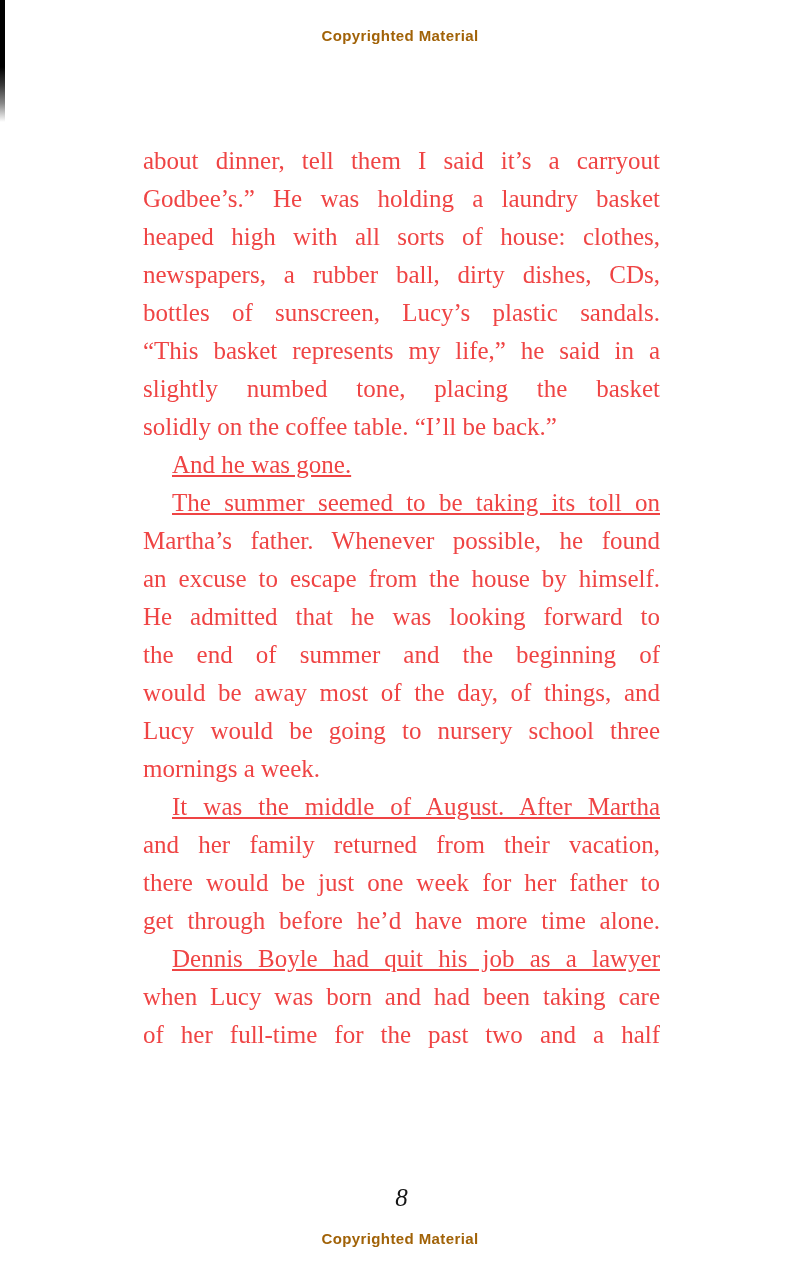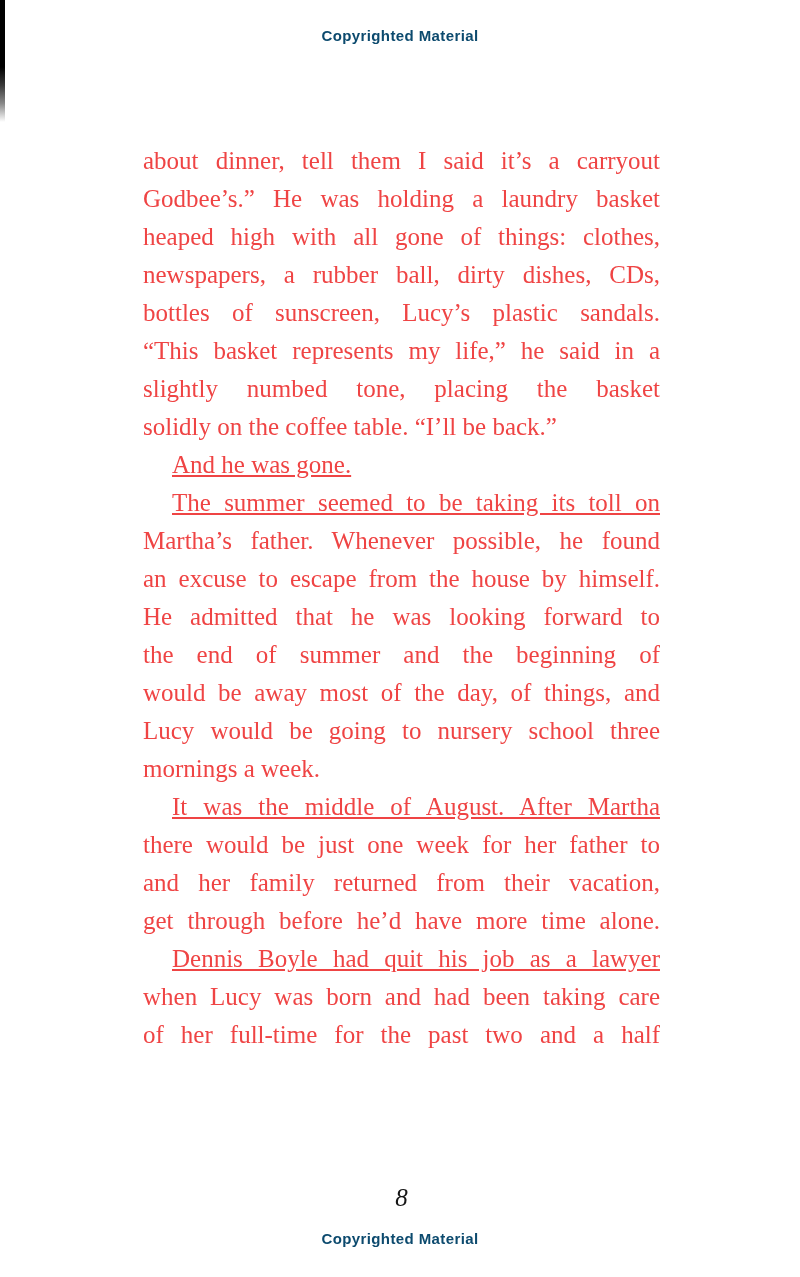--- a/index.html
+++ b/index.html
@@ -29,21 +29,21 @@
   .notice {
     position: absolute;
     left: 0;
     width: 800px;
     text-align: center;
     font-family: "Liberation Sans", sans-serif;
     font-weight: bold;
     font-size: 15px;
     line-height: 16px;
     letter-spacing: 0.4px;
-    color: #0c4a6e;
+    color: #a16207;
   }
   .notice-top { top: 28px; }
   .notice-bottom { top: 1231px; }
   .body-text {
     position: absolute;
     top: 142px;
     left: 143px;
     width: 517px;
   }
   .line {
@@ -74,38 +74,38 @@
 
 <div class="page">
 
   <div class="scan-artifact"></div>
 
   <div class="notice notice-top">Copyrighted Material</div>
 
   <div class="body-text">
       <div class="line">about dinner, tell them I said it’s a carryout</div>
       <div class="line">Godbee’s.” He was holding a laundry basket</div>
-      <div class="line">heaped high with all gone of things: clothes,</div>
+      <div class="line">heaped high with all sorts of house: clothes,</div>
       <div class="line">newspapers, a rubber ball, dirty dishes, CDs,</div>
       <div class="line">bottles of sunscreen, Lucy’s plastic sandals.</div>
       <div class="line">“This basket represents my life,” he said in a</div>
       <div class="line">slightly numbed tone, placing the basket</div>
       <div class="line no-just">solidly on the coffee table. “I’ll be back.”</div>
       <div class="line indent no-just">And he was gone.</div>
       <div class="line indent">The summer seemed to be taking its toll on</div>
       <div class="line">Martha’s father. Whenever possible, he found</div>
       <div class="line">an excuse to escape from the house by himself.</div>
       <div class="line">He admitted that he was looking forward to</div>
       <div class="line">the end of summer and the beginning of</div>
       <div class="line">would be away most of the day, of things, and</div>
       <div class="line">Lucy would be going to nursery school three</div>
       <div class="line no-just">mornings a week.</div>
       <div class="line indent">It was the middle of August. After Martha</div>
+      <div class="line">and her family returned from their vacation,</div>
       <div class="line">there would be just one week for her father to</div>
-      <div class="line">and her family returned from their vacation,</div>
       <div class="line">get through before he’d have more time alone.</div>
       <div class="line indent">Dennis Boyle had quit his job as a lawyer</div>
       <div class="line">when Lucy was born and had been taking care</div>
       <div class="line">of her full-time for the past two and a half</div>
     </div>
 
   <div class="page-number">8</div>
 
   <div class="notice notice-bottom">Copyrighted Material</div>
 

